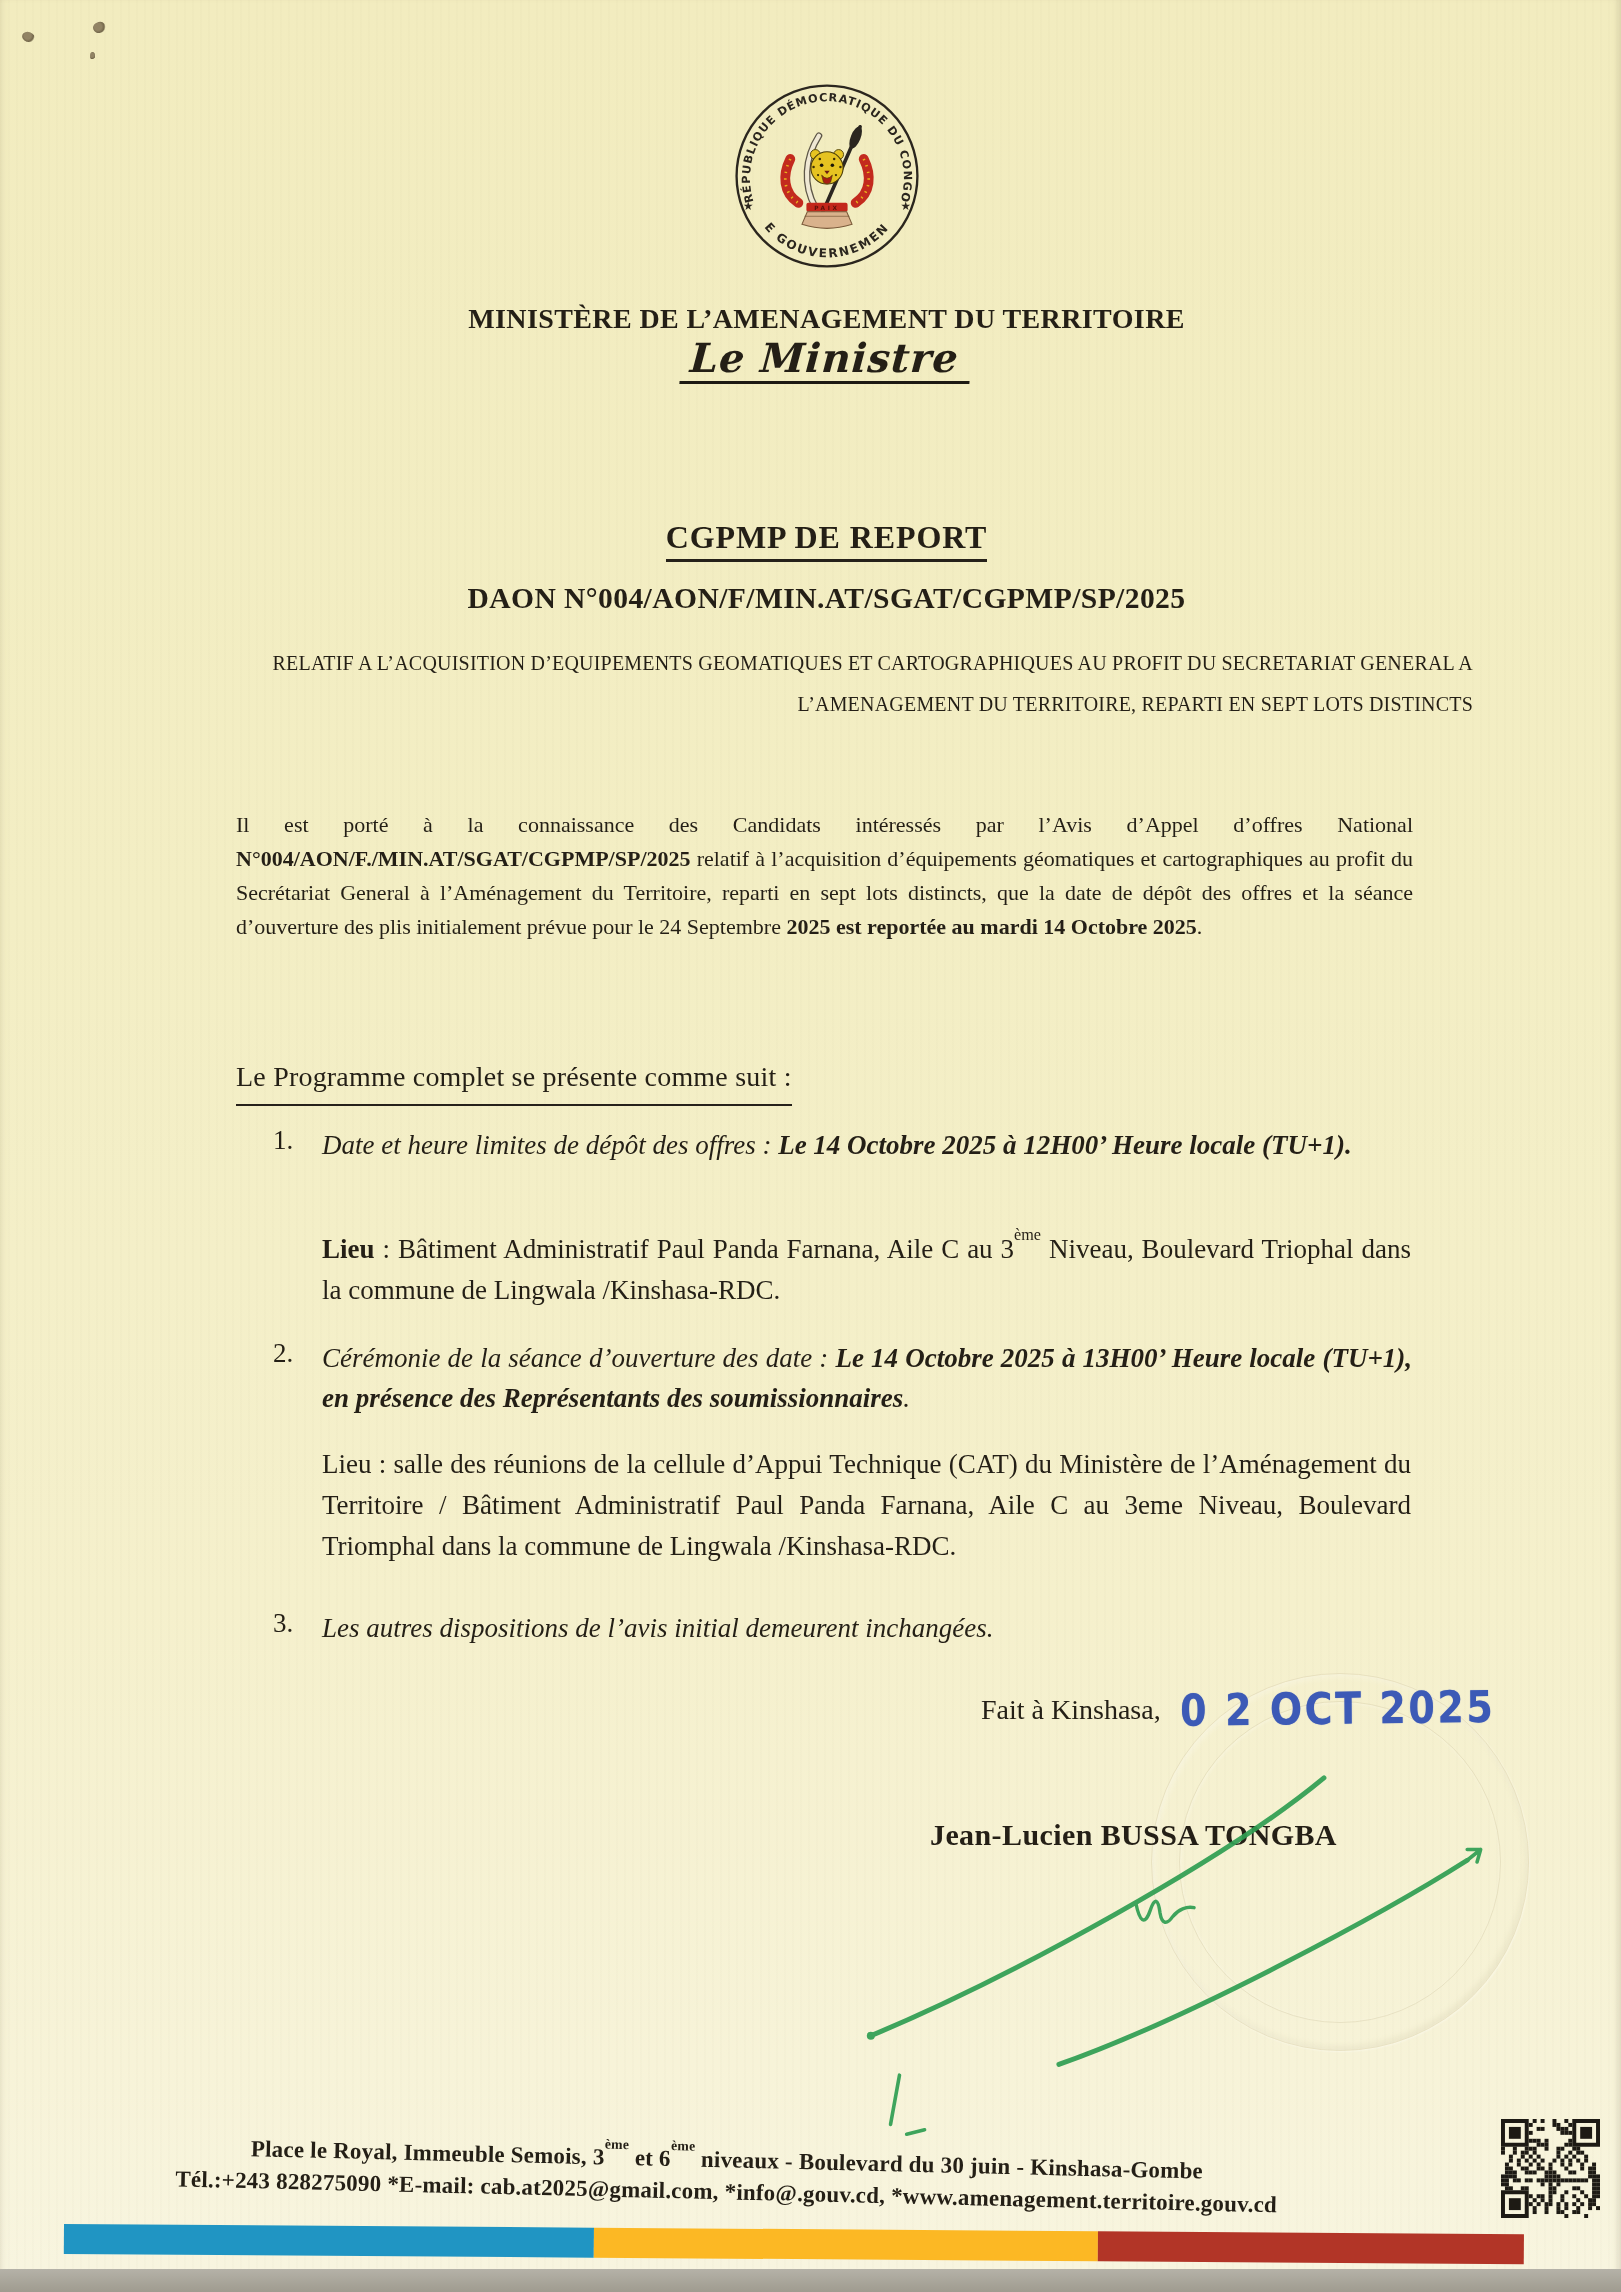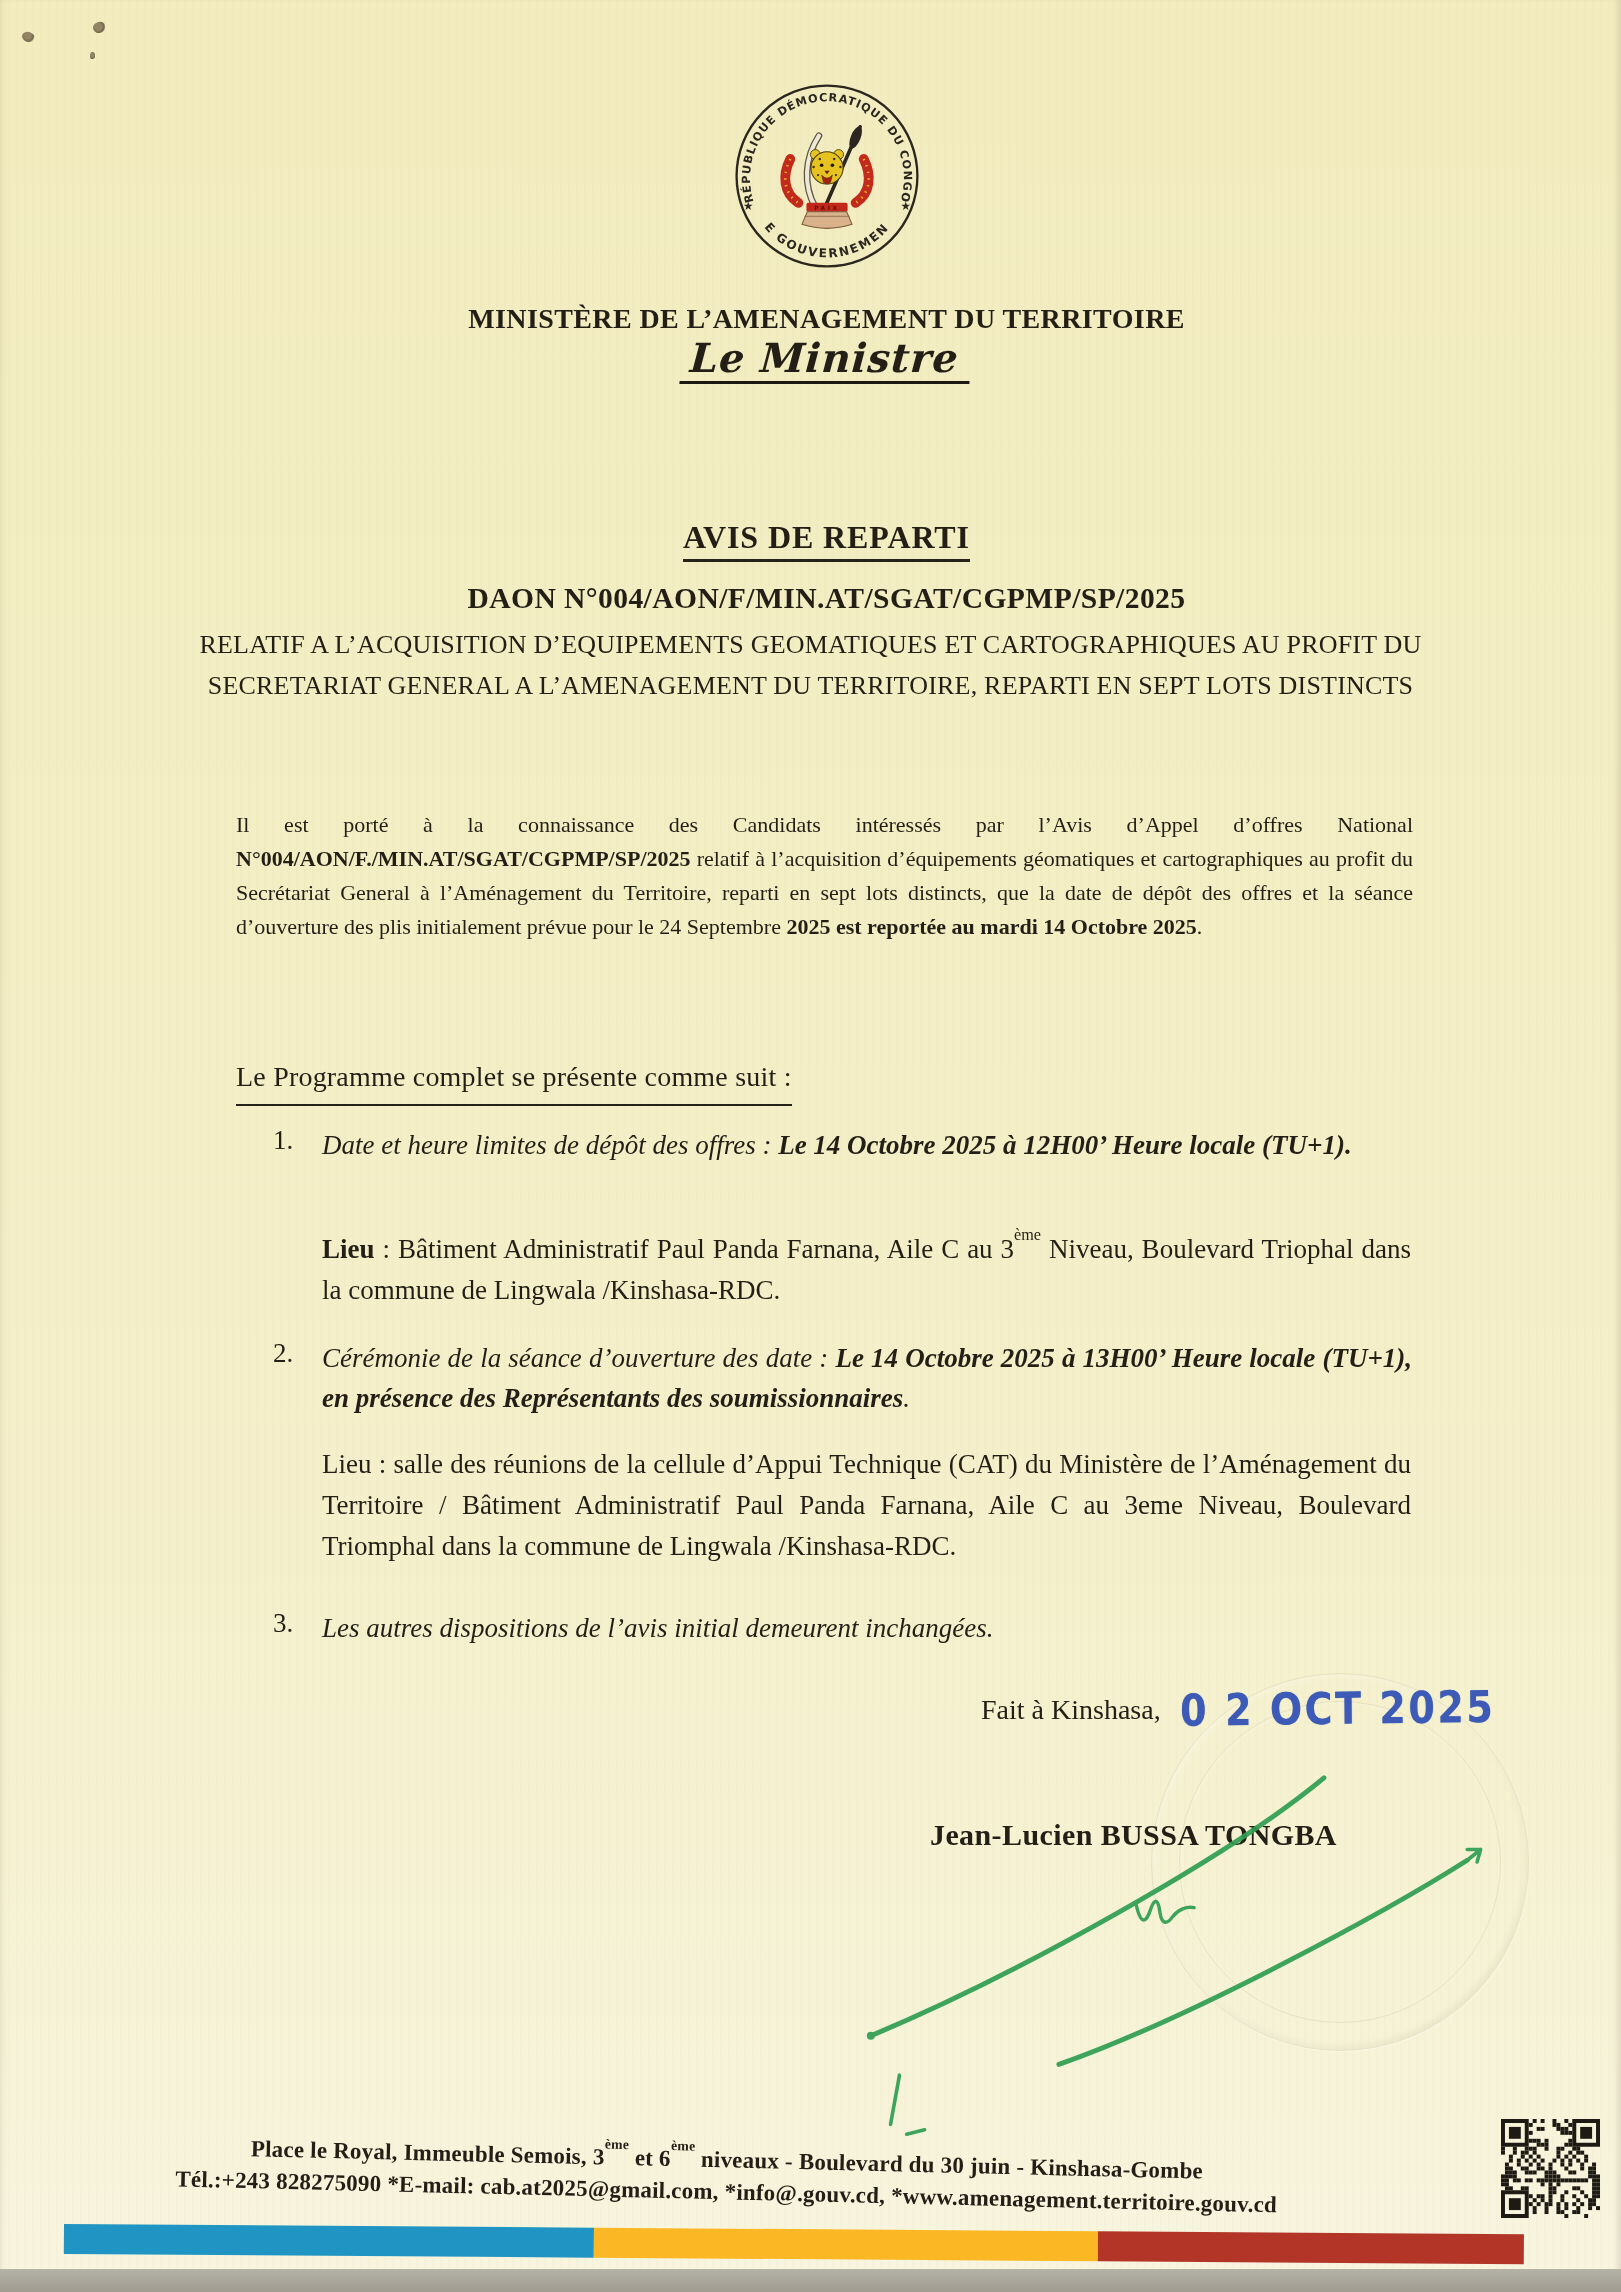--- a/index.html
+++ b/index.html
@@ -30,21 +30,21 @@
   .minister-row{top:337px;}
   .minister-script{
     display:inline-block;font-family:"DejaVu Serif", serif;font-style:italic;font-weight:700;
     font-size:40px;letter-spacing:0.9px;transform:skewX(-4deg);
     border-bottom:3.6px solid #1d1a13;padding:0 12.5px 1.8px 9px;line-height:1.05;
   }
   
   .notice-title-row{top:519px;}
   .notice-title{display:inline-block;font-size:32px;font-weight:700;letter-spacing:0.9px;border-bottom:3.1px solid #26211a;padding-bottom:2.7px;}
   .notice-ref{top:582px;font-size:29.6px;font-weight:700;letter-spacing:0.4px;}
-  .notice-subject{top:624px;left:50%;transform:translateX(-50%);width:1325px;text-align:center;font-size:26px;line-height:41px;letter-spacing:0.2px;}
+  .notice-subject{top:643px;left:50%;transform:translateX(-50%);width:1325px;text-align:right;font-size:20px;line-height:41px;letter-spacing:0.2px;}
 
   
   .intro{top:808px;left:236px;width:1177px;font-size:22px;line-height:34px;text-align:justify;}
   .prog-heading-row{top:1061px;left:236px;}
   .prog-heading{display:inline-block;font-size:28px;font-weight:400;border-bottom:2.7px solid #26211a;padding-bottom:11px;letter-spacing:0.2px;}
   .item{left:273px;width:1139px;font-size:27px;}
   .item .num{position:absolute;left:0;top:0;}
   .item .txt{margin-left:49px;text-align:justify;line-height:40px;font-style:italic;}
   .item3 .txt{text-align:left;}
   .lieu{left:322px;width:1089px;font-size:27px;line-height:41px;text-align:justify;}
@@ -144,21 +144,21 @@
       </g>
     </svg>
   </div>
 
   <div class="abs center-row ministry">MINISTÈRE DE L’AMENAGEMENT DU TERRITOIRE</div>
   <div class="abs center-row minister-row">
     <span class="minister-script">Le Ministre</span>
   </div>
 
   <div class="abs center-row notice-title-row">
-    <span class="notice-title">AVIS DE REPARTI</span>
+    <span class="notice-title">CGPMP DE REPORT</span>
   </div>
   <div class="abs center-row notice-ref">DAON N°004/AON/F/MIN.AT/SGAT/CGPMP/SP/2025</div>
   <div class="abs notice-subject">RELATIF A L’ACQUISITION D’EQUIPEMENTS GEOMATIQUES ET CARTOGRAPHIQUES AU PROFIT DU SECRETARIAT GENERAL A L’AMENAGEMENT DU TERRITOIRE, REPARTI EN SEPT LOTS DISTINCTS</div>
 
   <div class="abs intro"><span>Il est porté à la connaissance des Candidats intéressés par l’Avis d’Appel d’offres National </span><span class="b">N°004/AON/F./MIN.AT/SGAT/CGPMP/SP/2025</span><span> relatif à l’acquisition d’équipements géomatiques et cartographiques au profit du Secrétariat General à l’Aménagement du Territoire, reparti en sept lots distincts, que la date de dépôt des offres et la séance d’ouverture des plis initialement prévue pour le 24 Septembre </span><span class="b">2025 est reportée au mardi 14 Octobre 2025</span><span>.</span></div>
 
   <div class="abs prog-heading-row">
     <span class="prog-heading">Le Programme complet se présente comme suit :</span>
   </div>
 

